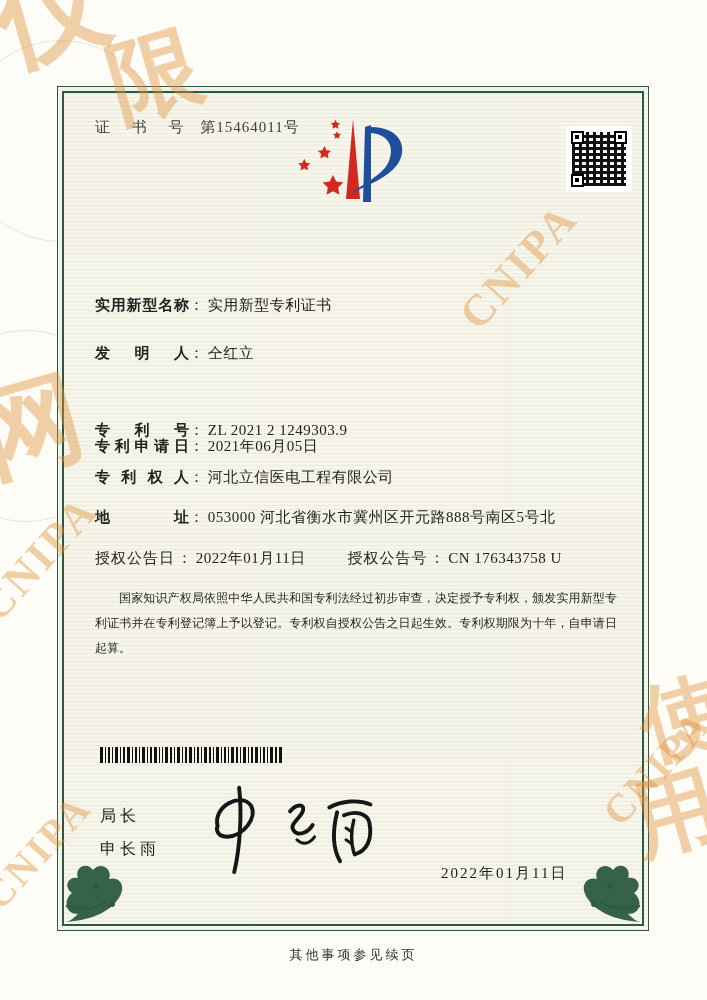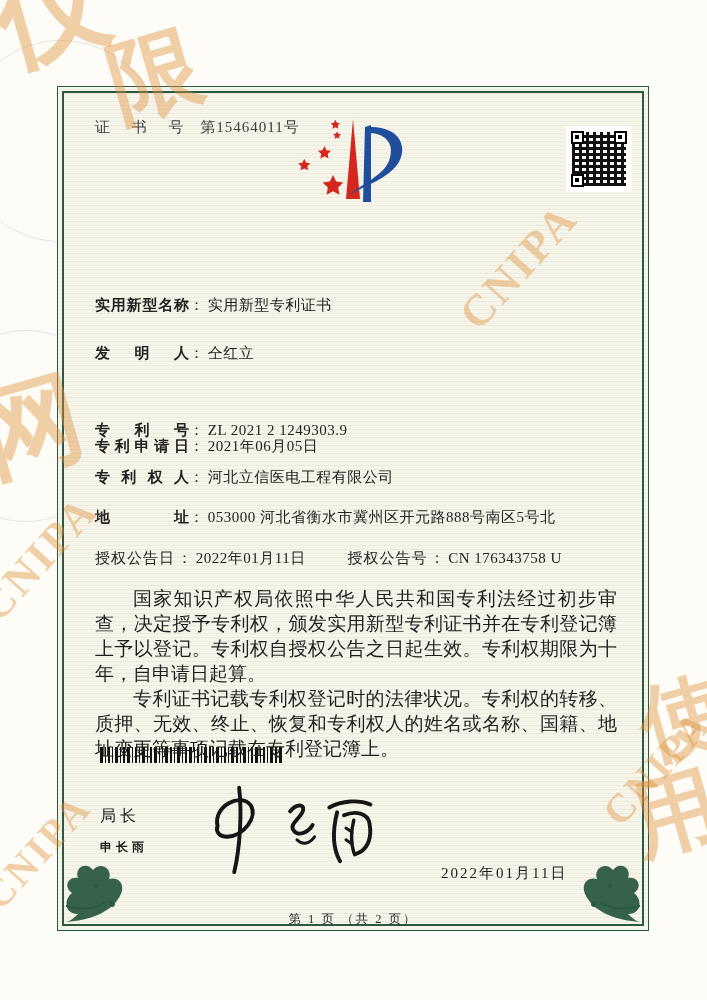--- a/index.html
+++ b/index.html
@@ -53,27 +53,27 @@
   
   .fields{position:absolute;left:95px;top:292px;width:525px;font-size:15px;color:#222;z-index:3;}
   .frow{position:absolute;left:0;white-space:nowrap;}
   .flabel{display:inline-block;width:94px;text-align:justify;text-align-last:justify;vertical-align:top;font-weight:bold;}
   .flabel-sm{display:inline-block;width:82px;letter-spacing:1px;vertical-align:top;}
   .fval{letter-spacing:0.5px;}
   .grant-no{margin-left:38px;}
   
   .body-text{
     position:absolute;left:95px;top:586px;width:522px;z-index:3;
-    font-size:19px;line-height:25px;color:#1f1f1f;text-align:justify;
+    font-size:12px;line-height:25px;color:#1f1f1f;text-align:justify;
   }
   .body-text p{margin:0;text-indent:2em;}
   
   .barcode{position:absolute;left:100px;top:747px;width:182px;height:16px;}
   .signer-title{position:absolute;left:100px;top:806px;font-size:16px;letter-spacing:4px;}
-  .signer-name{position:absolute;left:100px;top:839px;font-size:12px;letter-spacing:4px;font-weight:bold;}
+  .signer-name{position:absolute;left:100px;top:839px;font-size:16px;letter-spacing:4px;}
   .signature{position:absolute;left:196px;top:780px;width:196px;height:95px;}
   .issue-date{position:absolute;left:441px;top:864px;font-size:15px;letter-spacing:2px;}
   .page-no{position:absolute;left:57px;top:911px;width:592px;text-align:center;font-size:12.5px;letter-spacing:2px;color:#2a2a2a;z-index:3;}
   .footer-note{position:absolute;left:0;top:946px;width:707px;text-align:center;font-size:13px;letter-spacing:3px;color:#333;}
 </style>
 </head>
 <body>
 
 <div class="page">
 
@@ -160,21 +160,20 @@
       <span class="fval">2022年01月11日</span>
       <span class="grant-no">
         <span class="flabel-sm">授权公告号</span><span>：</span>
         <span class="fval">CN 176343758 U</span>
       </span>
     </div>
   </div>
 
   <div class="body-text">
     <p>国家知识产权局依照中华人民共和国专利法经过初步审查，决定授予专利权，颁发实用新型专利证书并在专利登记簿上予以登记。专利权自授权公告之日起生效。专利权期限为十年，自申请日起算。</p>
-    <p>专利证书记载专利权登记时的法律状况。专利权的转移、质押、无效、终止、恢复和专利权人的姓名或名称、国籍、地址变更等事项记载在专利登记簿上。</p>
   </div>
 
   <svg class="barcode" viewBox="0 0 182 16" preserveAspectRatio="none">
     <path fill="#111" d="M0 0h3v16H0z M5 0h1v16H5z M8 0h2v16H8z M12 0h1v16h-1z M15 0h3v16h-3z M20 0h1v16h-1z M23 0h2v16h-2z M27 0h3v16h-3z M32 0h1v16h-1z M35 0h2v16h-2z M39 0h1v16h-1z M42 0h3v16h-3z M47 0h1v16h-1z M50 0h2v16h-2z M54 0h3v16h-3z M59 0h1v16h-1z M62 0h1v16h-1z M65 0h3v16h-3z M70 0h2v16h-2z M74 0h1v16h-1z M77 0h3v16h-3z M82 0h1v16h-1z M85 0h2v16h-2z M89 0h3v16h-3z M94 0h1v16h-1z M97 0h2v16h-2z M101 0h1v16h-1z M104 0h3v16h-3z M109 0h2v16h-2z M113 0h1v16h-1z M116 0h3v16h-3z M121 0h1v16h-1z M124 0h2v16h-2z M128 0h1v16h-1z M131 0h3v16h-3z M136 0h2v16h-2z M140 0h1v16h-1z M143 0h3v16h-3z M148 0h1v16h-1z M151 0h2v16h-2z M155 0h3v16h-3z M160 0h1v16h-1z M163 0h2v16h-2z M167 0h1v16h-1z M170 0h3v16h-3z M175 0h2v16h-2z M179 0h3v16h-3z"></path>
   </svg>
 
   <div class="signer-title">局长</div>
   <div class="signer-name">申长雨</div>
 
   <svg class="signature" viewBox="0 0 200 95">
@@ -186,22 +185,22 @@
       <path d="M136,27 C149,20 166,19 178,24"></path>
       <path d="M144,32 C139,52 139,68 147,82"></path>
       <path d="M151,35 C163,30 175,33 177,43 C180,59 175,71 162,75"></path>
       <path d="M161,40 C158,52 158,63 161,73" stroke-width="3.5"></path>
       <path d="M153,48 l6,4 M153,60 l6,4" stroke-width="3"></path>
     </g>
   </svg>
 
   <div class="issue-date">2022年01月11日</div>
 
-  <div class="page-no">第 1 页 （共 2 页）</div>
-
+
+  <div class="footer-note">其他事项参见续页</div>
 
   <div id="wm-layer">
       <div class="wm" style="left: -18px; top: -28px; font-size: 112px; transform: rotate(-16deg);">仅</div>
       <div class="wm" style="left: 98px; top: 44px; font-size: 92px; transform: rotate(-16deg);">限</div>
       <div class="wm" style="left: 452px; top: 308px; font-size: 44px; transform: rotate(-48deg);">CNIPA</div>
       <div class="wm" style="left: -32px; top: 392px; font-size: 102px; transform: rotate(-16deg);">网</div>
       <div class="wm" style="left: -28px; top: 600px; font-size: 44px; transform: rotate(-48deg);">CNIPA</div>
       <div class="wm" style="left: 630px; top: 688px; font-size: 86px; transform: rotate(-16deg);">使</div>
       <div class="wm" style="left: 622px; top: 784px; font-size: 86px; transform: rotate(-16deg);">用</div>
       <div class="wm" style="left: 596px; top: 806px; font-size: 40px; transform: rotate(-48deg);">CNIPA</div>

